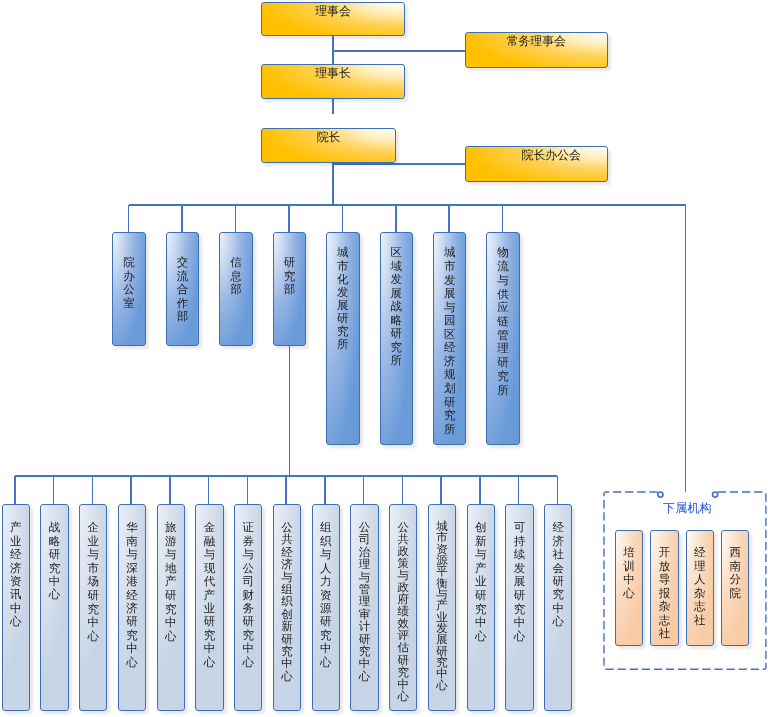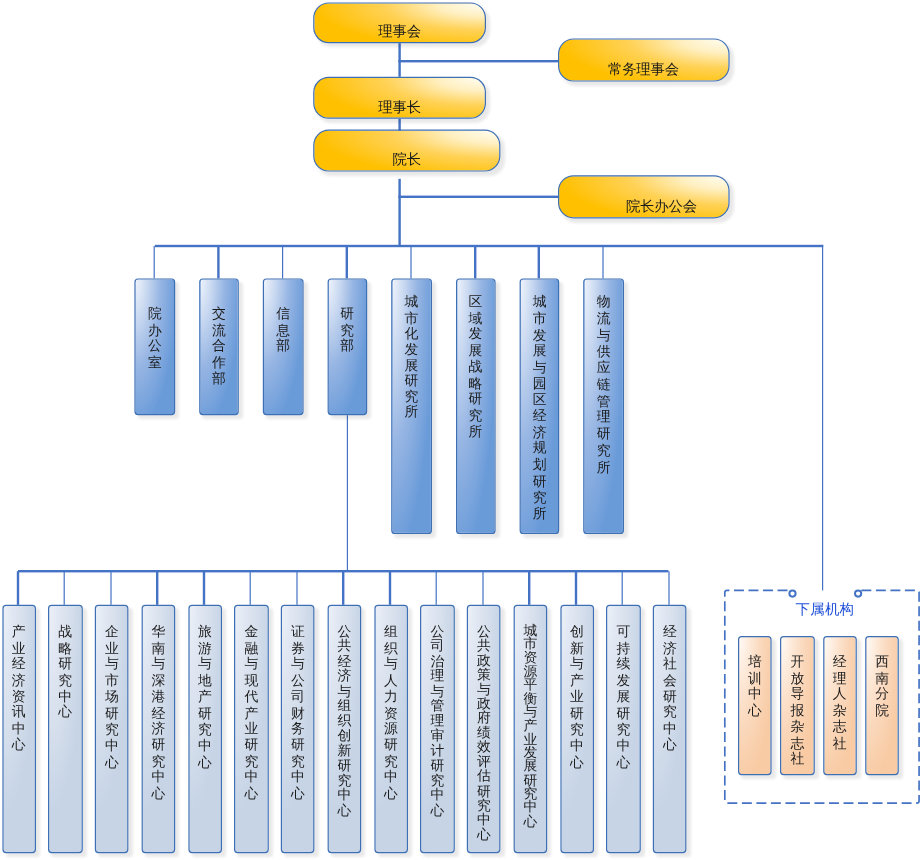--- a/index.html
+++ b/index.html
@@ -13,24 +13,24 @@
   .hline{height:1.5px;}
   .vline{width:1.5px;}
 
   
   .node{position:absolute;box-sizing:border-box;
         border:1px solid #3D6FB5;border-radius:3px;
         box-shadow:3px 3px 2.5px rgba(0,0,0,0.09);
         color:#1b1b1b;}
 
   
-  .gold{border-radius:13px;
+  .gold{border-radius:3px;
         background:radial-gradient(101% 120% at 100% 0%,
                    #FFFEF4 0%,#FFF0C2 27%,#FFD257 58%,#FFC000 100%);
-        display:flex;align-items:flex-end;justify-content:center;
+        display:flex;align-items:flex-start;justify-content:center;
         font-size:12px;letter-spacing:-0.15px;}
 
   
   .vnode{text-align:center;overflow:visible;}
   .vnode .vt{display:block;}
   .vnode .vt > i{display:block;font-style:normal;}
 
   .blue-mid{background:radial-gradient(108% 110% at 0% 0%,
             #EEF3FB 0%,#CBDAF1 26%,#96B5E3 60%,#6A9BD9 100%);}
   .blue-low{background:radial-gradient(106% 85% at 0% 0%,
@@ -86,21 +86,21 @@
 
   <div class="node gold" style="left:261px;top:1.5px;width:144px;height:34.5px;">
     <span>理事会</span>
   </div>
   <div class="node gold" style="left:465px;top:32px;width:142.5px;height:36px;">
     <span>常务理事会</span>
   </div>
   <div class="node gold" style="left:261px;top:64px;width:144px;height:35px;">
     <span>理事长</span>
   </div>
-  <div class="node gold" style="left:261px;top:108px;width:156px;height:35px;">
+  <div class="node gold" style="left:261px;top:128px;width:135px;height:35px;">
     <span>院长</span>
   </div>
   <div class="node gold" style="left:465px;top:146px;width:142.5px;height:36px;padding-left:30px;">
     <span>院长办公会</span>
   </div>
 
   <div class="node vnode blue-mid" style="left:112.4px;top:232.3px;width:33.4px;height:113.5px;padding-top:23px;font-size:11.5px;line-height:13.45px;">
     <span class="vt">
         <i>院</i>
         <i>办</i>

